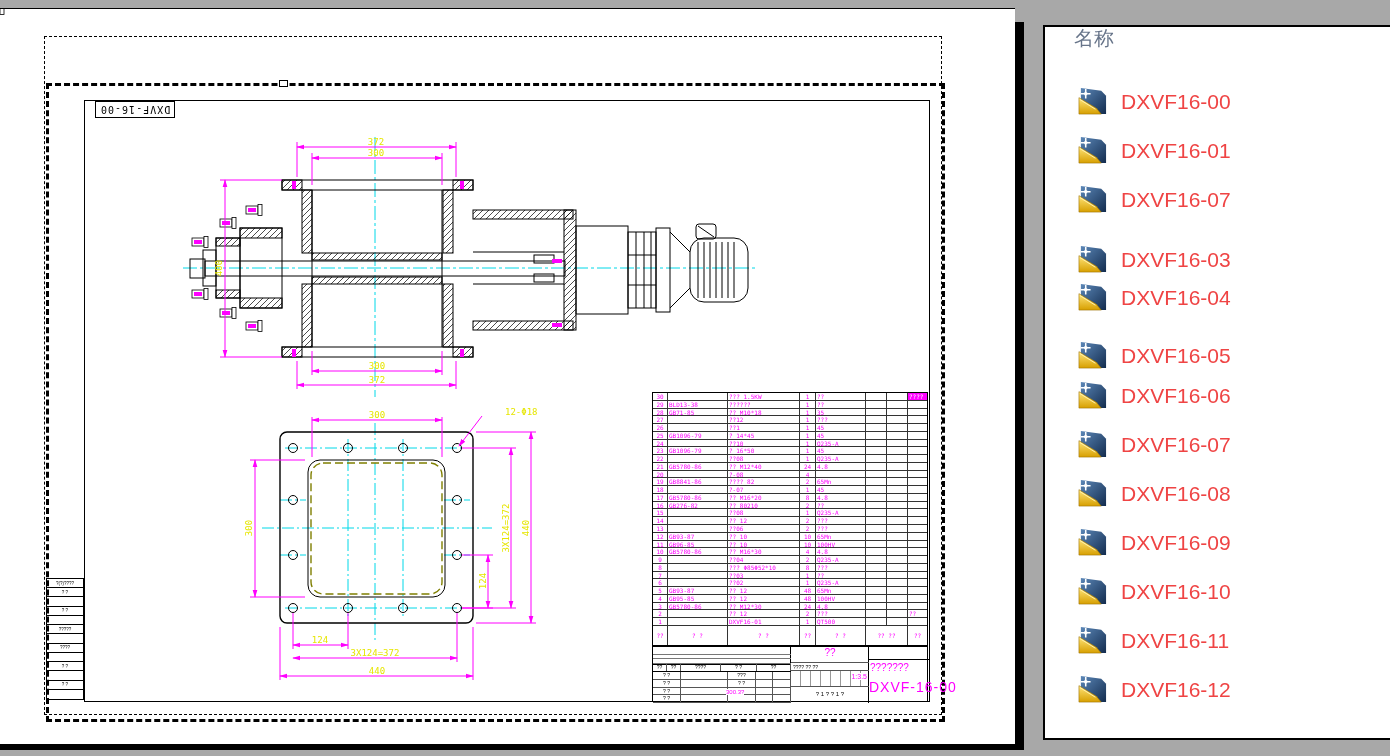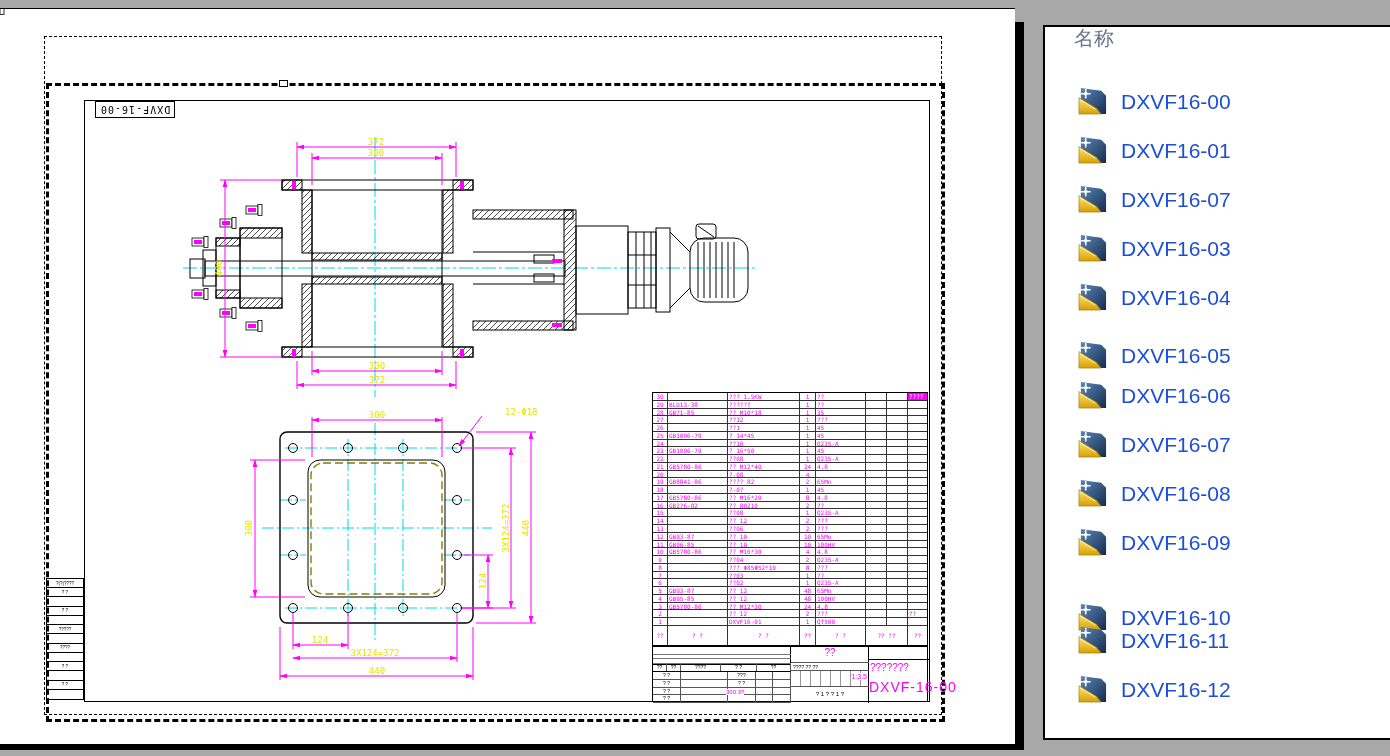--- a/index.html
+++ b/index.html
@@ -60,21 +60,21 @@
   .tb-right{left:216px;top:0;width:60px;height:57px;}
   .tb-right .cell1{position:absolute;left:0;top:0;width:60px;height:14px;border-bottom:1px solid #000;box-sizing:border-box;}
   .tb-company{position:absolute;left:1px;top:16px;color:#ff00ff;font-size:10px;white-space:nowrap;}
   .tb-dno{position:absolute;left:0px;top:33px;color:#ff00ff;font-size:14px;letter-spacing:1px;white-space:nowrap;}
   
   .panel{left:1043px;top:25px;width:347px;height:715px;background:#fff;
     border-top:2px solid #000;border-left:2px solid #000;border-bottom:2px solid #000;box-sizing:border-box;}
   .panel-header{position:absolute;left:29px;top:-2px;font-size:20px;color:#68758a;}
   .file-list{position:absolute;left:0;top:50px;width:345px;}
   .file-row{position:absolute;left:32px;height:49px;display:flex;align-items:center;cursor:default;}
-  .file-row .nm{margin-left:13px;font-size:21px;color:#1d4ed8;}
+  .file-row .nm{margin-left:13px;font-size:21px;color:#ef4444;}
   .ficon{width:31px;height:31px;flex:0 0 31px;}
 </style>
 </head>
 <body>
 
 <div class="stage">
 
   <div class="abs sheet">
     <div class="abs dash-outer"></div>
     <div class="abs dash-frame"></div>
@@ -656,21 +656,21 @@
               </linearGradient>
             </defs>
             <path d="M4 2 L25 5 L30 10 L30 29 L21 29 L4 15 Z" fill="url(#gb2)"></path>
             <path d="M9 3 v10 M4 8 h10" stroke="#fff" stroke-width="1.6" fill="none"></path>
             <rect x="7.5" y="6.5" width="3" height="3" fill="#fff"></rect>
             <path d="M2 12 L20 23 L25 29 L2 29 Z" fill="url(#gy2)" stroke="#9a7100" stroke-width="0.6"></path>
             <path d="M3 14 L19 24" stroke="#fff2b0" stroke-width="1" fill="none"></path>
           </svg>
           <span class="nm">DXVF16-07</span>
         </div>
-        <div class="file-row" style="top: 147px; align-items: center;">
+        <div class="file-row" style="top: 158px; align-items: center;">
           <svg class="ficon" viewBox="0 0 32 32">
             <defs>
               <linearGradient id="gb3" x1="0" y1="0" x2="1" y2="1">
                 <stop offset="0" stop-color="#5b87b8"></stop>
                 <stop offset="1" stop-color="#132c4e"></stop>
               </linearGradient>
               <linearGradient id="gy3" x1="0" y1="0" x2="0" y2="1">
                 <stop offset="0" stop-color="#ffe57a"></stop>
                 <stop offset="1" stop-color="#d79f00"></stop>
               </linearGradient>
@@ -796,21 +796,21 @@
               </linearGradient>
             </defs>
             <path d="M4 2 L25 5 L30 10 L30 29 L21 29 L4 15 Z" fill="url(#gb9)"></path>
             <path d="M9 3 v10 M4 8 h10" stroke="#fff" stroke-width="1.6" fill="none"></path>
             <rect x="7.5" y="6.5" width="3" height="3" fill="#fff"></rect>
             <path d="M2 12 L20 23 L25 29 L2 29 Z" fill="url(#gy9)" stroke="#9a7100" stroke-width="0.6"></path>
             <path d="M3 14 L19 24" stroke="#fff2b0" stroke-width="1" fill="none"></path>
           </svg>
           <span class="nm">DXVF16-09</span>
         </div>
-        <div class="file-row" style="top: 516px; justify-content: flex-end;">
+        <div class="file-row" style="top: 490px; justify-content: flex-end;">
           <svg class="ficon" viewBox="0 0 32 32">
             <defs>
               <linearGradient id="gb10" x1="0" y1="0" x2="1" y2="1">
                 <stop offset="0" stop-color="#5b87b8"></stop>
                 <stop offset="1" stop-color="#132c4e"></stop>
               </linearGradient>
               <linearGradient id="gy10" x1="0" y1="0" x2="0" y2="1">
                 <stop offset="0" stop-color="#ffe57a"></stop>
                 <stop offset="1" stop-color="#d79f00"></stop>
               </linearGradient>

